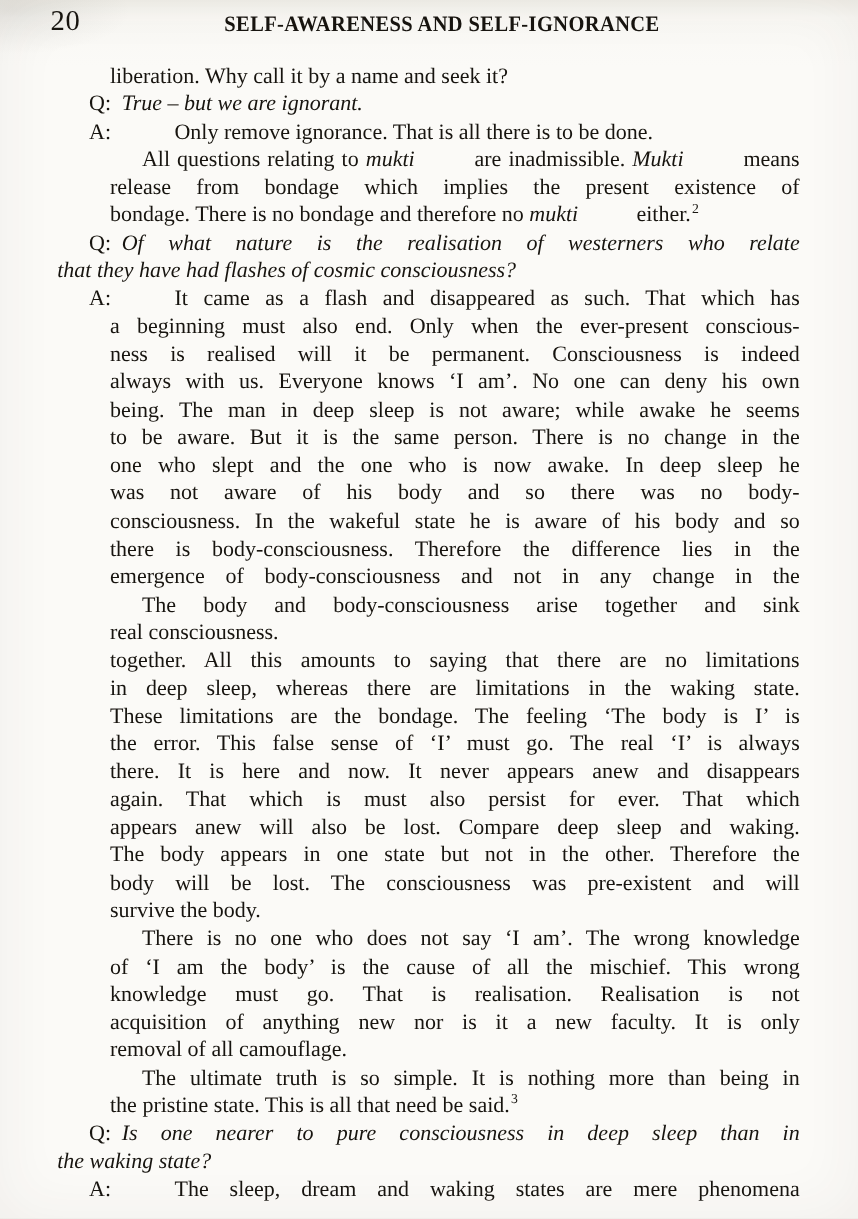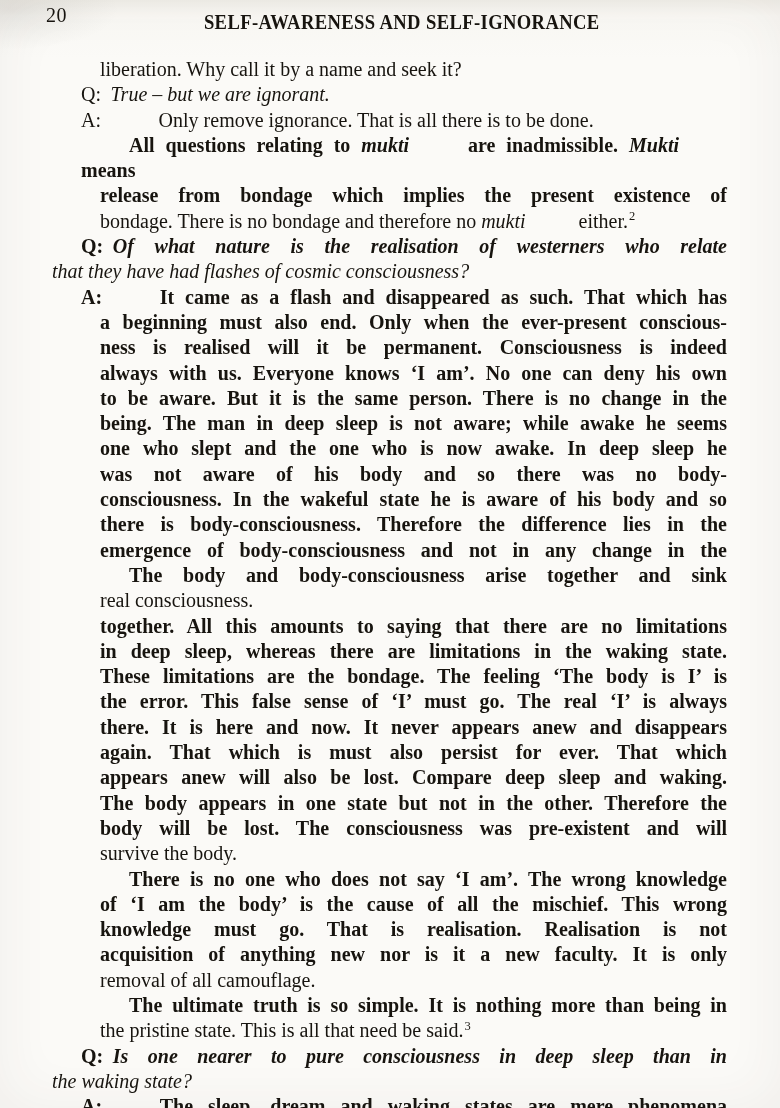--- a/index.html
+++ b/index.html
@@ -21,21 +21,21 @@
   
   .header {
     position: absolute;
     top: 0; left: 0; right: 0;
     height: 52px;
   }
   .page-number {
     position: absolute;
     left: 46px;
     top: 4px;
-    font-size: 20px;
+    font-size: 26px;
     letter-spacing: 0.5px;
   }
   .header-title-wrap {
     position: absolute;
     top: 11px;
     left: 12px;
     width: 100%;
     text-align: center;
   }
   .header-title {
@@ -56,21 +56,21 @@
   }
   .line {
     font-size: 20px;
     line-height: 25.3px;
     text-align: justify;
     text-align-last: left;
     text-justify: inter-word;
     hyphens: none;
     white-space: normal;
   }
-  .line.just { text-align-last: justify; font-weight: bold; }
+  .line.just { text-align-last: justify; }
   .line.indent { padding-left: 29px; }
   .seg-r { font-style: normal; margin-left: 48px; }
   .seg-i { font-style: italic; }
   .seg-q { font-style: normal; margin-right: 0.48em; }
   sup.seg-s {
     font-size: 12.5px;
     line-height: 0;
     vertical-align: super;
     margin-left: 1px;
   }
@@ -100,22 +100,22 @@
       <div class="line indent"><span class="seg-q">A:</span><span class="seg-r">Only remove ignorance. That is all there is to be done.</span></div>
       <div class="line indent just"><span class="seg-r">All questions relating to </span><span class="seg-i">mukti</span><span class="seg-r"> are inadmissible. </span><span class="seg-i">Mukti</span><span class="seg-r"> means</span></div>
       <div class="line just"><span class="seg-r">release from bondage which implies the present existence of</span></div>
       <div class="line"><span class="seg-r">bondage. There is no bondage and therefore no </span><span class="seg-i">mukti</span><span class="seg-r"> either.</span><sup class="seg-s">2</sup></div>
       <div class="line indent just"><span class="seg-q">Q:</span><span class="seg-i">Of what nature is the realisation of westerners who relate</span></div>
       <div class="line"><span class="seg-i">that they have had flashes of cosmic consciousness?</span></div>
       <div class="line indent just"><span class="seg-q">A:</span><span class="seg-r">It came as a flash and disappeared as such. That which has</span></div>
       <div class="line just"><span class="seg-r">a beginning must also end. Only when the ever-present conscious-</span></div>
       <div class="line just"><span class="seg-r">ness is realised will it be permanent. Consciousness is indeed</span></div>
       <div class="line just"><span class="seg-r">always with us. Everyone knows ‘I am’. No one can deny his own</span></div>
+      <div class="line just"><span class="seg-r">being. The man in deep sleep is not aware; while awake he seems</span></div>
       <div class="line just"><span class="seg-r">to be aware. But it is the same person. There is no change in the</span></div>
-      <div class="line just"><span class="seg-r">being. The man in deep sleep is not aware; while awake he seems</span></div>
       <div class="line just"><span class="seg-r">one who slept and the one who is now awake. In deep sleep he</span></div>
       <div class="line just"><span class="seg-r">was not aware of his body and so there was no body-</span></div>
       <div class="line just"><span class="seg-r">consciousness. In the wakeful state he is aware of his body and so</span></div>
       <div class="line just"><span class="seg-r">there is body-consciousness. Therefore the difference lies in the</span></div>
       <div class="line just"><span class="seg-r">emergence of body-consciousness and not in any change in the</span></div>
       <div class="line indent just"><span class="seg-r">The body and body-consciousness arise together and sink</span></div>
       <div class="line"><span class="seg-r">real consciousness.</span></div>
       <div class="line just"><span class="seg-r">together. All this amounts to saying that there are no limitations</span></div>
       <div class="line just"><span class="seg-r">in deep sleep, whereas there are limitations in the waking state.</span></div>
       <div class="line just"><span class="seg-r">These limitations are the bondage. The feeling ‘The body is I’ is</span></div>

